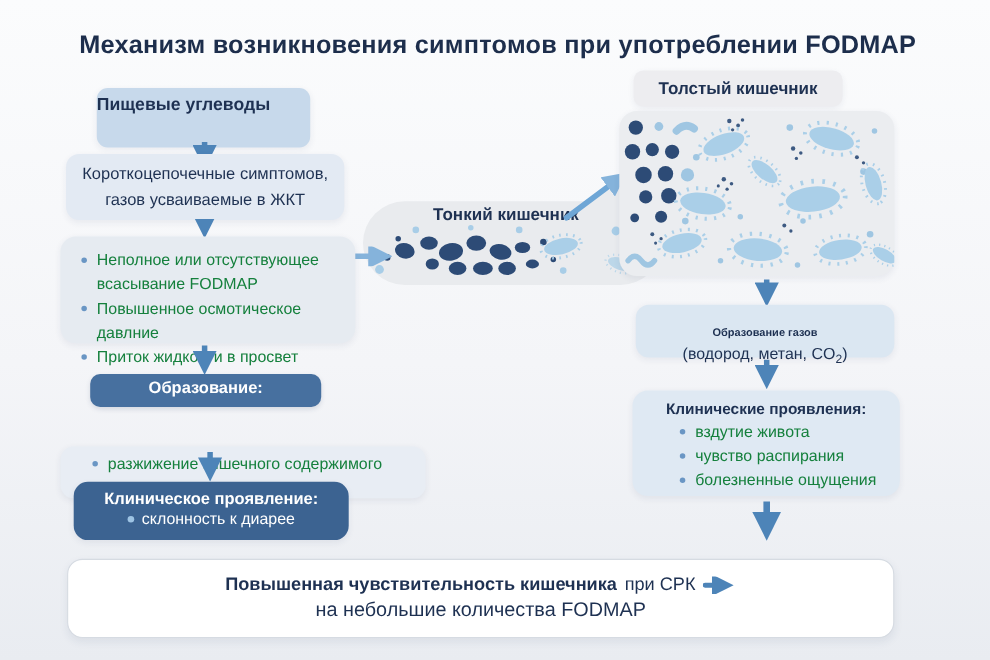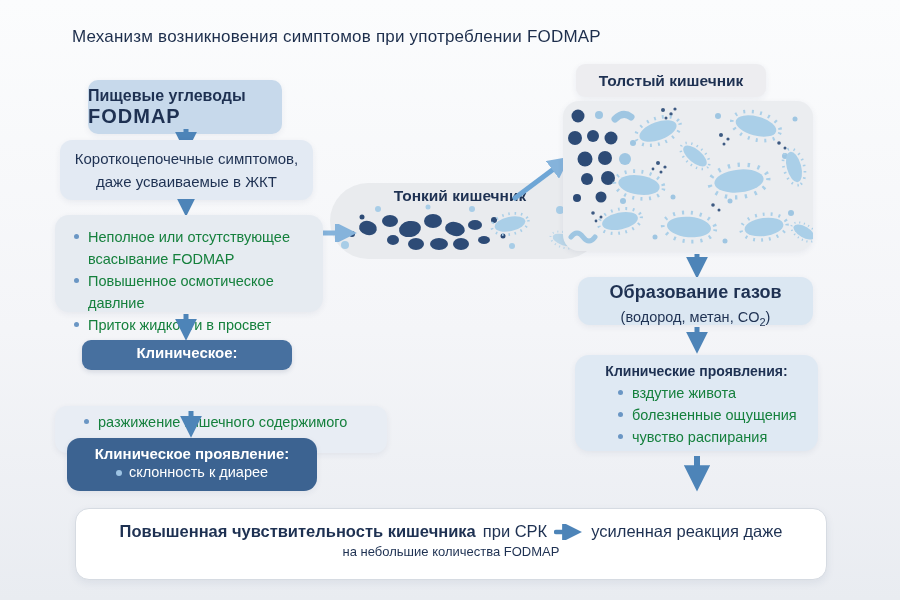--- a/index.html
+++ b/index.html
@@ -33,33 +33,33 @@
   
   .tube{left:330px;top:183px;width:272px;height:76px;background:#e9ebee;border-radius:38px;position:absolute;}
   .connector{left:505px;top:172px;width:100px;height:48px;background:#e9ebee;border-radius:20px;
              transform:rotate(-33deg);position:absolute;}
   .si-label{left:360px;top:187px;width:200px;text-align:center;font-size:15.5px;font-weight:700;position:absolute;}
   
   .li-label{left:576px;top:64px;width:190px;height:33px;background:#ededf0;border-radius:9px;
             text-align:center;font-size:15.5px;font-weight:700;line-height:33px;}
   .big-box{left:563px;top:101px;width:250px;height:150px;background:#ebedf0;border-radius:16px;}
   .gas-box{left:578px;top:277px;width:235px;height:48px;background:#dbe7f2;border-radius:12px;text-align:center;}
-  .gas-box .l1{font-size:18px;font-weight:600;padding-top:5px;}
+  .gas-box .l1{font-size:10px;font-weight:600;padding-top:20px;}
   .gas-box .l2{font-size:14.5px;margin-top:6px;}
   .gas-box sub{font-size:11px;}
   .clinR-box{left:575px;top:355px;width:243px;height:96px;background:#dfe9f3;border-radius:14px;}
   .clinR-box .hdr{font-size:14px;font-weight:700;text-align:center;padding-top:8px;}
   .clinR-box ul{padding:3px 6px 0 40px;}
   
-  .bottom-box{left:75px;top:508px;width:750px;height:70px;background:#ffffff;border:1.5px solid #d6dbe2;
+  .bottom-box{left:61px;top:508px;width:750px;height:70px;background:#ffffff;border:1.5px solid #d6dbe2;
               border-radius:14px;box-shadow:0 3px 8px rgba(40,60,100,.08);}
   .bottom-box .row{display:flex;justify-content:center;align-items:center;gap:7px;padding-top:13px;font-size:16.5px;}
   .bottom-box .b{font-weight:700;}
-  .bottom-box .row2{text-align:center;font-size:13px;margin-top:3px;}
-  .title{left:72px;top:27px;font-size:17px;font-weight:400;color:#1d2e4c;position:absolute;letter-spacing:.2px;}
+  .bottom-box .row2{text-align:center;font-size:18px;margin-top:3px;}
+  .title{left:72px;top:27px;font-size:23px;font-weight:700;color:#1d2e4c;position:absolute;letter-spacing:.2px;}
   svg{display:block;}
 </style>
 </head>
 <body>
 
 <div id="canvas">
 
   <svg width="0" height="0" style="position:absolute" aria-hidden="true">
     <defs>
       <marker id="ah-steel" viewBox="0 0 10 10" refX="6" refY="5" markerWidth="4.4" markerHeight="4.4" orient="auto-start-reverse">
@@ -114,49 +114,48 @@
   <svg class="abs" style="left:316px;top:224px" width="44" height="18">
     <line x1="2" y1="9" x2="32" y2="9" stroke="#85b3db" stroke-width="5" stroke-linecap="round" marker-end="url(#ah-light)"></line>
   </svg>
 
   <svg class="abs" style="left:505px;top:146px" width="82" height="62">
     <line x1="10" y1="52" x2="58" y2="16" stroke="#6ea6d6" stroke-width="5" stroke-linecap="round" marker-end="url(#ah-light)"></line>
   </svg>
 
   <div class="box food-box">
     <div class="l1 navy">Пищевые углеводы</div>
-    <div class="l2 navy">FODMAP</div>
   </div>
 
   <svg class="abs" style="left:174px;top:128px" width="24" height="26">
     <line x1="12" y1="1" x2="12" y2="17" stroke="#4d84b8" stroke-width="5" marker-end="url(#ah-steel)"></line>
   </svg>
 
   <div class="box carbs-box">
     <div class="l1 navy">Короткоцепочечные симптомов,</div>
-    <div class="navy">даже усваиваемые в ЖКТ</div>
+    <div class="navy">газов усваиваемые в ЖКТ</div>
   </div>
 
   <svg class="abs" style="left:174px;top:199px" width="24" height="18">
     <line x1="12" y1="1" x2="12" y2="9" stroke="#4d84b8" stroke-width="5" marker-end="url(#ah-steel)"></line>
   </svg>
 
   <div class="box absorb-box">
     <ul class="blist">
       <li>Неполное или отсутствующее всасывание FODMAP</li>
       <li>Повышенное осмотическое давлние</li>
       <li>Приток жидкости в просвет кишечника</li>
     </ul>
   </div>
 
   <svg class="abs" style="left:174px;top:313px" width="24" height="28">
     <line x1="12" y1="1" x2="12" y2="19" stroke="#4d84b8" stroke-width="5" marker-end="url(#ah-steel)"></line>
   </svg>
 
-  <div class="tab">Клиническое:</div>
+  <div class="tab">Образование:</div>
   <div class="box conseq-box">
     <ul class="blist">
       <li>разжижение кишечного содержимого</li>
       <li>учащение плохо</li>
     </ul>
   </div>
 
   <svg class="abs" style="left:179px;top:410px" width="24" height="28">
     <line x1="12" y1="1" x2="12" y2="19" stroke="#4d84b8" stroke-width="5" marker-end="url(#ah-steel)"></line>
   </svg>
@@ -241,34 +240,33 @@
   </div>
 
   <svg class="abs" style="left:685px;top:326px" width="24" height="28">
     <line x1="12" y1="1" x2="12" y2="19" stroke="#4d84b8" stroke-width="5" marker-end="url(#ah-steel)"></line>
   </svg>
 
   <div class="box clinR-box">
     <div class="hdr navy">Клинические проявления:</div>
     <ul class="blist">
       <li>вздутие живота</li>
+      <li>чувство распирания</li>
       <li>болезненные ощущения</li>
-      <li>чувство распирания</li>
     </ul>
   </div>
 
   <svg class="abs" style="left:683px;top:455px" width="28" height="38">
     <line x1="14" y1="1" x2="14" y2="26" stroke="#4d84b8" stroke-width="6" marker-end="url(#ah-steel)"></line>
   </svg>
 
   <div class="box bottom-box">
     <div class="row navy">
       <span class="b">Повышенная чувствительность кишечника</span>
       <span>при СРК</span>
       <svg width="30" height="16">
         <line x1="2" y1="8" x2="20" y2="8" stroke="#4d84b8" stroke-width="4.5" stroke-linecap="round" marker-end="url(#ah-steel)"></line>
       </svg>
-      <span>усиленная реакция даже</span>
     </div>
     <div class="row2 navy">на небольшие количества FODMAP</div>
   </div>
 
 </div>
 
 </body></html>

